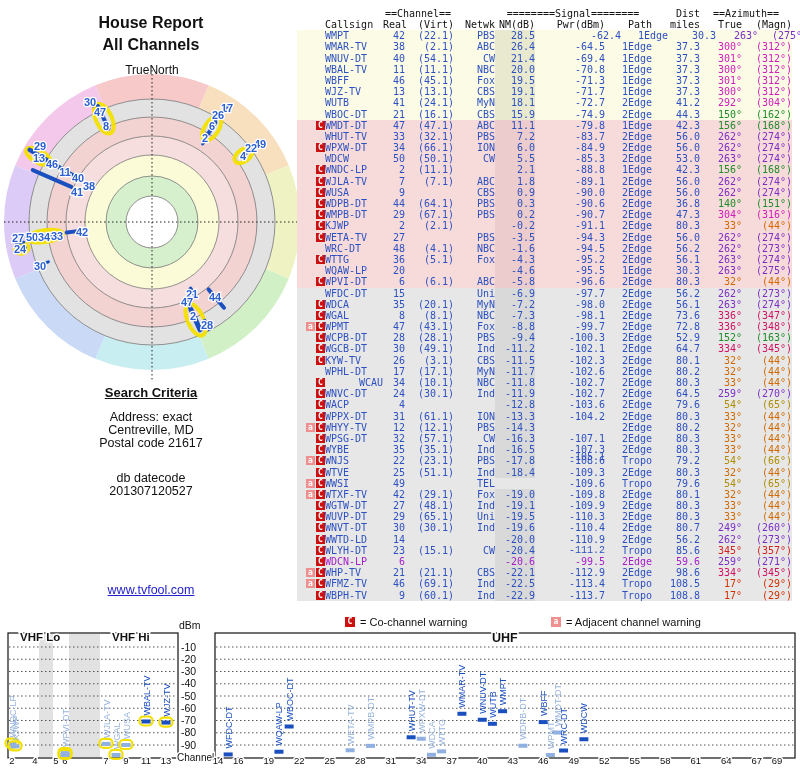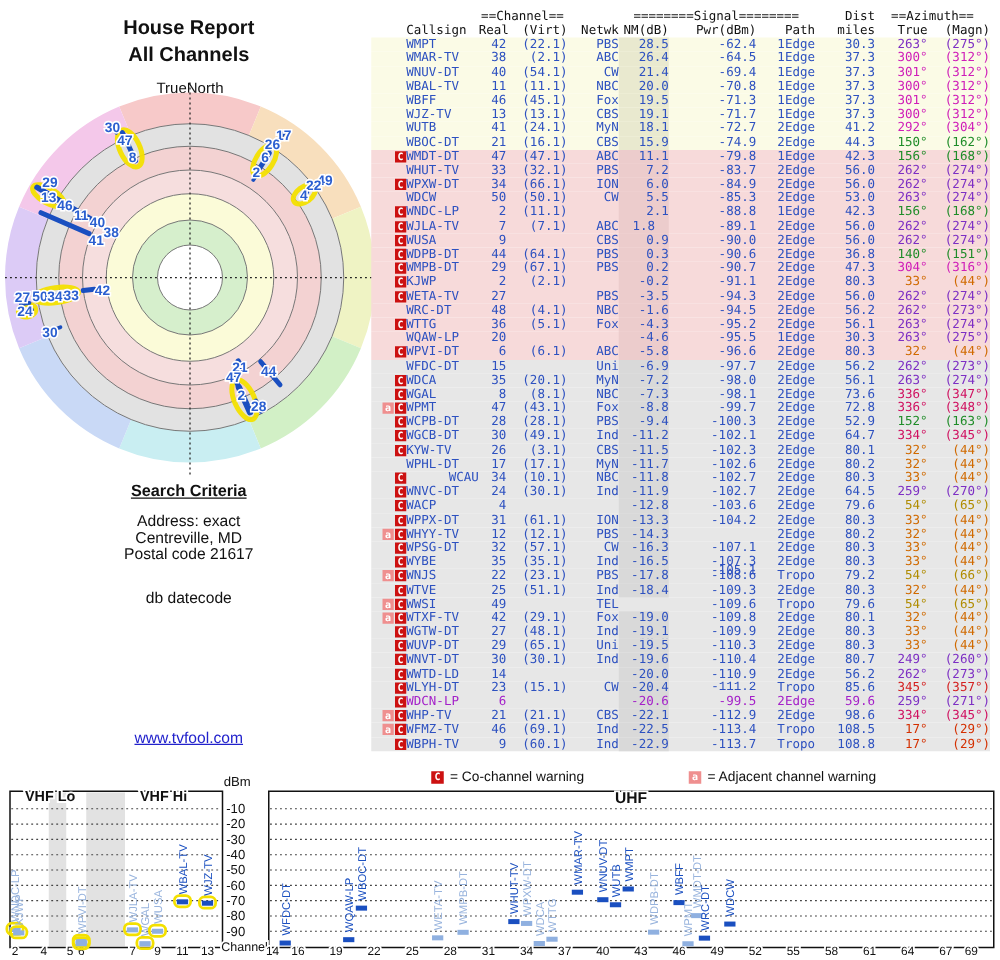--- a/index.html
+++ b/index.html
@@ -137,20 +137,21 @@
   </svg>
 
 <div class="abs" id="search-block">
   <div class="sc-head">Search Criteria</div>
   <div>Address: exact</div>
   <div>Centreville, MD</div>
   <div>Postal code 21617</div>
 </div>
 <div class="abs" id="db-block">
   <div>db datecode</div>
+  <div>201307120527</div>
 </div>
 <div class="abs" id="site-link">
   <a href="#">www.tvfool.com</a>
 </div>
 
 <div class="abs" id="tv-table">
     <div class="hline"><span class="hc" style="left: 121px; transform: translateX(-50%);">==Channel==</span><span class="hc" style="left: 276px; transform: translateX(-50%);">========Signal========</span><span class="hc" style="left: 0px; width: 403px; text-align: right;">Dist</span><span class="hc" style="left: 449px; transform: translateX(-50%);">==Azimuth==</span></div>
     <div class="trow hrow">
       <span class="flags"></span>
       <span class="cell c-callsign" style="width: 58px;">Callsign</span>
@@ -164,21 +165,21 @@
       <span class="cell c-az_true" style="width: 42px;">True</span>
       <span class="cell c-az_magn" style="width: 50px;">(Magn)</span>
     </div>
     <div class="trow band-yellow">
       <span class="flags"></span>
       <span class="cell c-callsign" style="width: 58px;">WMPT</span>
       <span class="cell c-real" style="width: 22px;">42</span>
       <span class="cell c-virt" style="width: 49px;">(22.1)</span>
       <span class="cell c-netwk" style="width: 41px;">PBS</span>
       <span class="cell c-nm" style="width: 40px;">28.5</span>
-      <span class="cell c-pwr" style="width: 70px;">-62.4</span>
+      <span class="cell c-pwr" style="width: 70px; margin-left: 16px;">-62.4</span>
       <span class="cell c-path" style="width: 47px;">1Edge</span>
       <span class="cell c-miles" style="width: 48px;">30.3</span>
       <span class="cell c-az_true" style="width: 42px; color: rgb(125, 47, 196);">263°</span>
       <span class="cell c-az_magn" style="width: 50px; color: rgb(125, 47, 196);">(275°)</span>
     </div>
     <div class="trow band-yellow">
       <span class="flags"></span>
       <span class="cell c-callsign" style="width: 58px;">WMAR-TV</span>
       <span class="cell c-real" style="width: 22px;">38</span>
       <span class="cell c-virt" style="width: 49px;">(2.1)</span>
@@ -332,21 +333,21 @@
       <span class="cell c-miles" style="width: 48px;">42.3</span>
       <span class="cell c-az_true" style="width: 42px; color: rgb(30, 140, 40);">156°</span>
       <span class="cell c-az_magn" style="width: 50px; color: rgb(30, 140, 40);">(168°)</span>
     </div>
     <div class="trow band-pink">
       <span class="flags"><span class="flag-c">C</span></span>
       <span class="cell c-callsign" style="width: 58px;">WJLA-TV</span>
       <span class="cell c-real" style="width: 22px;">7</span>
       <span class="cell c-virt" style="width: 49px;">(7.1)</span>
       <span class="cell c-netwk" style="width: 41px;">ABC</span>
-      <span class="cell c-nm" style="width: 40px; text-align: center;">1.8</span>
+      <span class="cell c-nm" style="width: 40px;">1.8</span>
       <span class="cell c-pwr" style="width: 70px;">-89.1</span>
       <span class="cell c-path" style="width: 47px;">2Edge</span>
       <span class="cell c-miles" style="width: 48px;">56.0</span>
       <span class="cell c-az_true" style="width: 42px; color: rgb(125, 47, 196);">262°</span>
       <span class="cell c-az_magn" style="width: 50px; color: rgb(125, 47, 196);">(274°)</span>
     </div>
     <div class="trow band-pink">
       <span class="flags"><span class="flag-c">C</span></span>
       <span class="cell c-callsign" style="width: 58px;">WUSA</span>
       <span class="cell c-real" style="width: 22px;">9</span>

